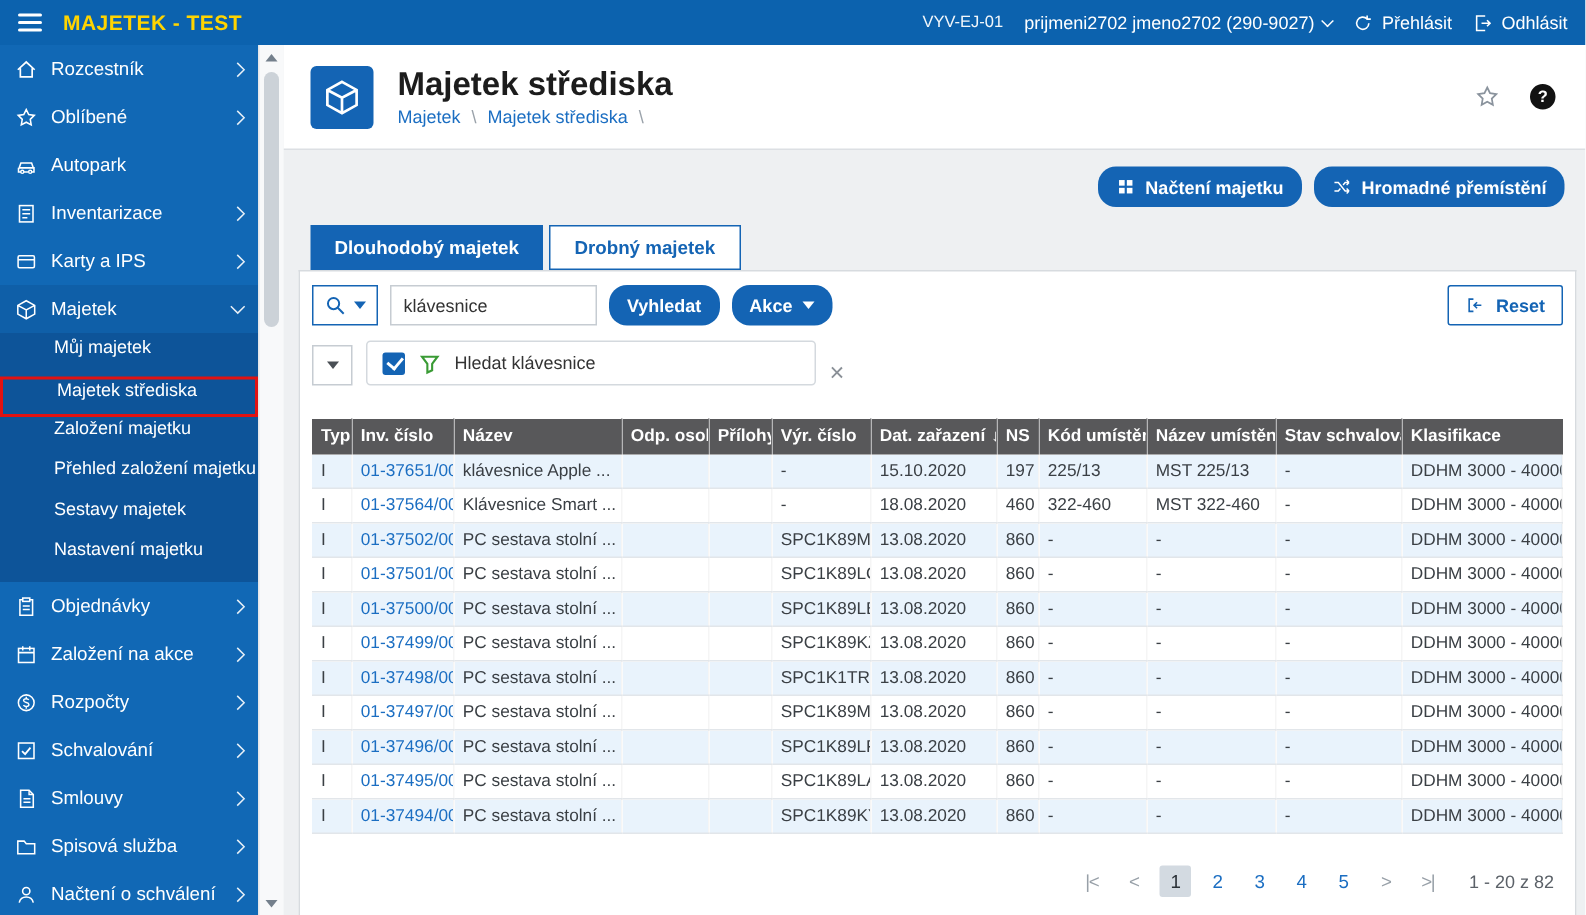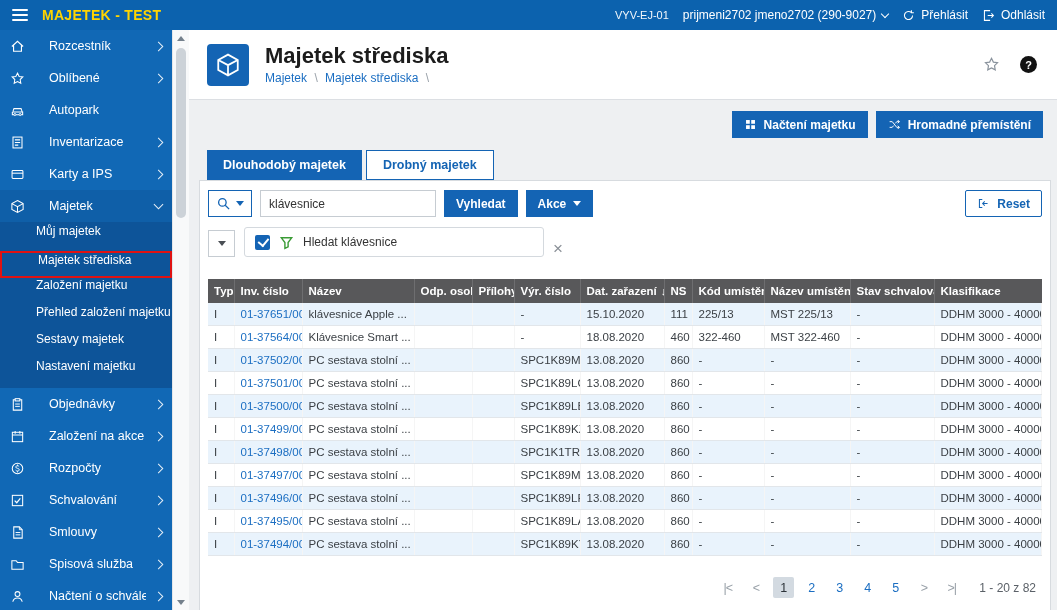--- a/index.html
+++ b/index.html
@@ -20,21 +20,21 @@
     transform:rotate(45deg);margin-top:-3px;}
   
   .main{display:flex;height:580px;}
   
   .sidebar{width:172px;background:var(--sidebar,#1168b5);color:#fff;flex-shrink:0;overflow:hidden;}
   .side-item{display:flex;align-items:center;gap:9px;height:32px;padding:0 10px;cursor:pointer;
     font-size:12.5px;white-space:nowrap;}
   .side-item.expanded{background:#0f5fa8;}
   .s-icon{width:15px;height:15px;flex-shrink:0;color:#fff;}
   .s-icon svg{width:15px;height:15px;display:block;}
-  .s-label{flex:1;overflow:hidden;margin-left:15px;}
+  .s-label{flex:1;overflow:hidden;}
   .chev{width:7px;height:7px;border-right:1.6px solid rgba(255,255,255,.9);
     border-bottom:1.6px solid rgba(255,255,255,.9);flex-shrink:0;}
   .chev.right{transform:rotate(-45deg);}
   .chev.down{transform:rotate(45deg);margin-top:-3px;}
   .submenu{background:var(--submenu,#0d5499);padding:2px 0;}
   .sub-item{display:flex;align-items:flex-start;height:27px;padding-left:36px;font-size:12px;
     cursor:pointer;white-space:nowrap;}
   .sub-item.active{border:2px solid var(--highlight-red,#e01212);}
   
   .scrollcol{width:17px;background:#f8f9fa;border-left:1px solid #e4e6e9;flex-shrink:0;
@@ -57,40 +57,40 @@
   .breadcrumb .sep{margin:0 4px;color:#9aa2aa;}
   .ph-right{margin-left:auto;display:flex;align-items:center;gap:20px;}
   .fav-star{color:#8a939d;cursor:pointer;}
   .fav-star svg{width:17px;height:17px;display:block;}
   .help-badge{width:17px;height:17px;border-radius:50%;background:#121212;color:#fff;
     font-size:11px;font-weight:bold;display:flex;align-items:center;justify-content:center;cursor:pointer;}
   
   .toolbar-row{display:flex;justify-content:flex-end;gap:8px;padding:11px 14px 8px 18px;}
   .btn-blue{background:var(--accent,#1464b4);color:#fff;border:none;height:27px;padding:0 12px;
     font-size:12px;font-weight:bold;display:inline-flex;align-items:center;gap:7px;cursor:pointer;
-    border-radius:0;font-family:inherit;}
+    border-radius:12px;font-family:inherit;}
   .b-icon svg{width:13px;height:13px;display:block;color:#fff;}
   
   .tabs-row{display:flex;gap:4px;padding:4px 14px 0 18px;}
   .tab{height:30px;padding:0 16px;display:flex;align-items:center;font-size:12.5px;font-weight:bold;cursor:pointer;}
   .tab.active{background:var(--accent,#1464b4);color:#fff;}
   .tab.inactive{background:#fff;color:var(--accent,#1464b4);border:1px solid var(--accent,#1464b4);}
   
   .panel{flex:1;background:#fff;margin:0 6px 0 10px;border:1px solid #d7dbdf;border-bottom:none;
     padding:9px 8px 6px 8px;display:flex;flex-direction:column;overflow:hidden;min-height:0;}
   
   .search-row{display:flex;align-items:center;gap:8px;}
   .search-combo{display:flex;align-items:center;height:27px;border:1px solid var(--accent,#1464b4);
     background:#fff;color:var(--accent,#1464b4);padding:0 7px;gap:5px;cursor:pointer;}
   .sc-icon svg{width:15px;height:15px;display:block;}
   .caret-blue{width:0;height:0;border-left:4px solid transparent;border-right:4px solid transparent;
     border-top:5px solid var(--accent,#1464b4);}
   .caret-white{width:0;height:0;border-left:4px solid transparent;border-right:4px solid transparent;border-top:5px solid #fff;}
   .caret-dark{width:0;height:0;border-left:4px solid transparent;border-right:4px solid transparent;border-top:5px solid #4a4f55;}
-  .search-input{height:27px;width:176px;border:1px solid #c6ccd2;padding:0 8px;font-size:12px;
+  .search-input{height:27px;width:138px;border:1px solid #c6ccd2;padding:0 8px;font-size:12px;
     color:#333;font-family:inherit;outline:none;}
   .btn-reset{margin-left:auto;height:27px;border:1px solid var(--accent,#1464b4);background:#fff;
     color:var(--accent,#1464b4);font-weight:bold;font-size:12px;display:inline-flex;align-items:center;
     gap:7px;padding:0 11px;cursor:pointer;border-radius:2px;font-family:inherit;}
   .r-icon svg{width:13px;height:13px;display:block;}
   
   .filter-row{display:flex;align-items:flex-end;gap:9px;margin-top:10px;}
   .caret-btn{width:27px;height:27px;border:1px solid #c6ccd2;background:#fff;display:flex;
     align-items:center;justify-content:center;cursor:pointer;}
   .filter-chip{display:flex;align-items:center;gap:9px;height:30px;border:1px solid #d4d9de;
@@ -447,21 +447,21 @@
           </thead>
         <tbody>
             <tr>
               <td>I</td>
               <td><a class="cell-link">01-37651/00</a></td>
               <td>klávesnice Apple ...</td>
               <td></td>
               <td></td>
               <td>-</td>
               <td>15.10.2020</td>
-              <td>111</td>
+              <td>197</td>
               <td>225/13</td>
               <td>MST 225/13</td>
               <td>-</td>
               <td>DDHM 3000 - 40000</td>
             </tr>
             <tr>
               <td>I</td>
               <td><a class="cell-link">01-37564/00</a></td>
               <td>Klávesnice Smart ...</td>
               <td></td>

